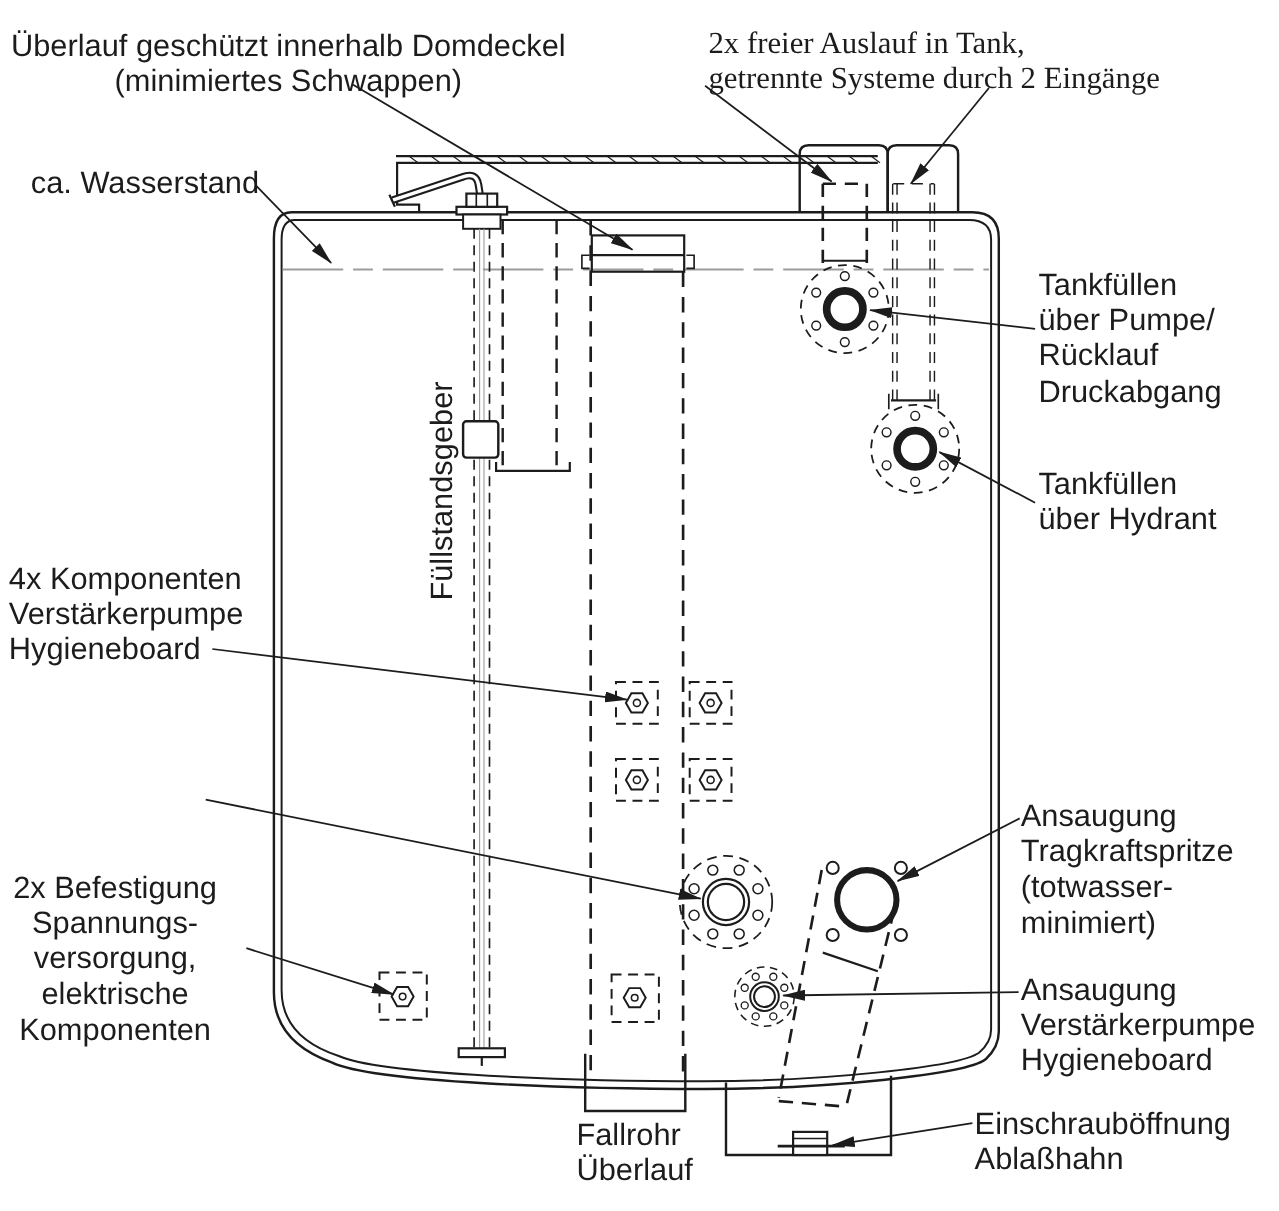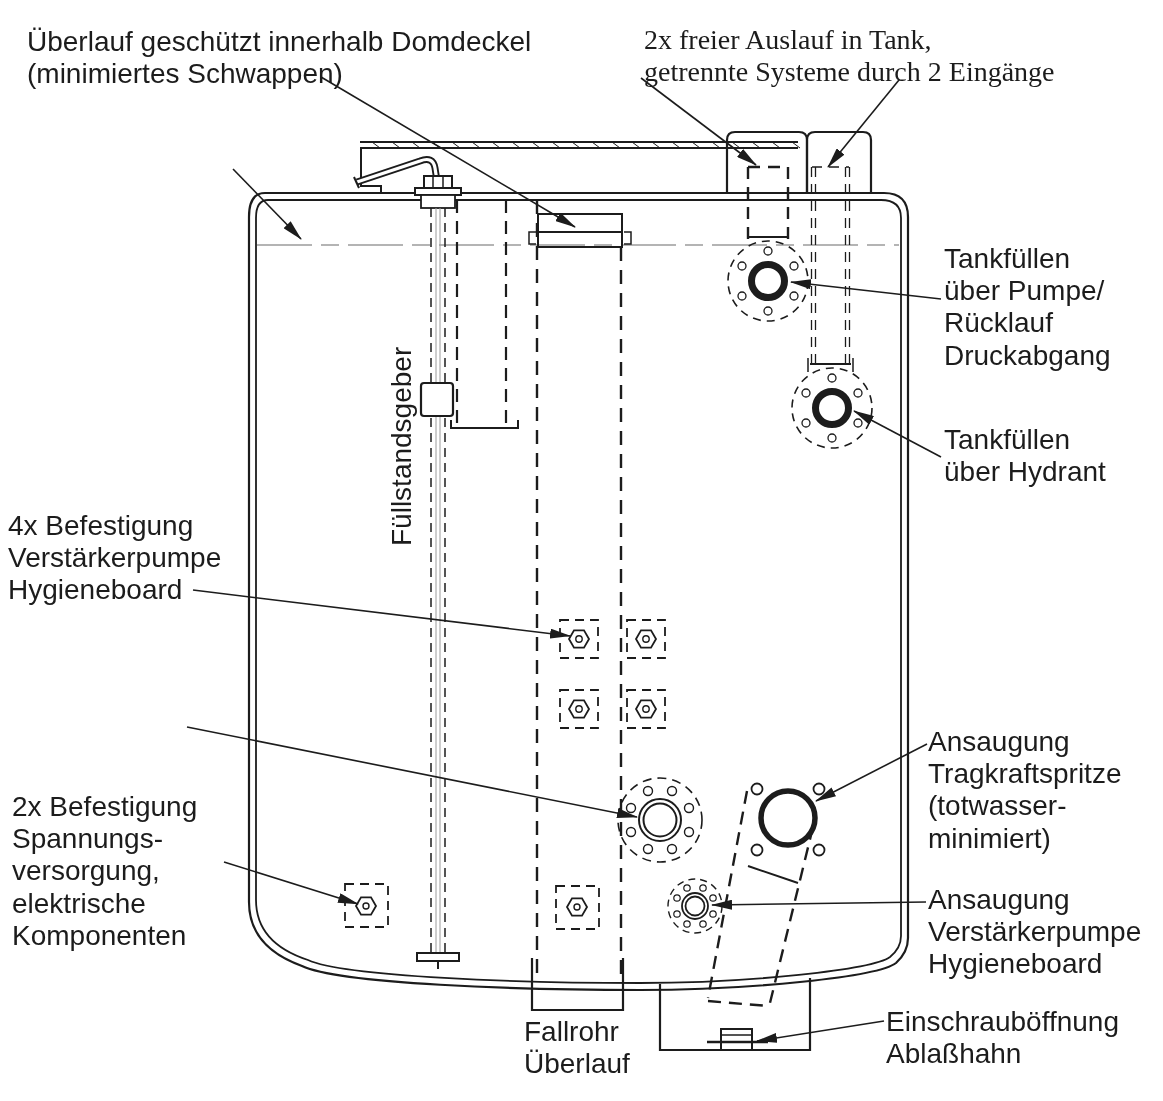--- a/index.html
+++ b/index.html
@@ -212,43 +212,44 @@
       <line x1="941" y1="457" x2="854" y2="411" marker-end="url(#arr)"></line>
       <line x1="193" y1="590" x2="570" y2="636" marker-end="url(#arr)"></line>
       <line x1="187" y1="727" x2="637" y2="817" marker-end="url(#arr)"></line>
       <line x1="224" y1="862" x2="358" y2="904" marker-end="url(#arr)"></line>
       <line x1="927" y1="744" x2="816" y2="801" marker-end="url(#arr)"></line>
       <line x1="926" y1="902" x2="712" y2="905" marker-end="url(#arr)"></line>
       <line x1="884" y1="1021" x2="757" y2="1041" marker-end="url(#arr)"></line>
     </g>
   </svg>
 
-  <div class="lbl" style="left:27px; top:26px;">Überlauf geschützt innerhalb Domdeckel
+  <div class="lbl" style="left:10px; top:26px;text-align:center;">Überlauf geschützt innerhalb Domdeckel
 (minimiertes Schwappen)</div>
 
   <div class="lbl" style="left:644px; top:24px;font-family:Liberation Serif, serif;">2x freier Auslauf in Tank,
 getrennte Systeme durch 2 Eingänge</div>
 
+  <div class="lbl" style="left:28px; top:150px;">ca. Wasserstand</div>
 
   <div class="lbl vertical" style="left:386px; top:546px;">Füllstandsgeber</div>
 
   <div class="lbl" style="left:944px; top:243px;">Tankfüllen
 über Pumpe/
 Rücklauf
 Druckabgang</div>
 
   <div class="lbl" style="left:944px; top:424px;">Tankfüllen
 über Hydrant</div>
 
-  <div class="lbl" style="left:8px; top:510px;">4x Befestigung
+  <div class="lbl" style="left:8px; top:510px;">4x Komponenten
 Verstärkerpumpe
 Hygieneboard</div>
 
 
-  <div class="lbl" style="left:12px; top:791px;">2x Befestigung
+  <div class="lbl" style="left:12px; top:791px;text-align:center;">2x Befestigung
 Spannungs-
 versorgung,
 elektrische
 Komponenten</div>
 
   <div class="lbl" style="left:928px; top:726px;">Ansaugung
 Tragkraftspritze
 (totwasser-
 minimiert)</div>
 

